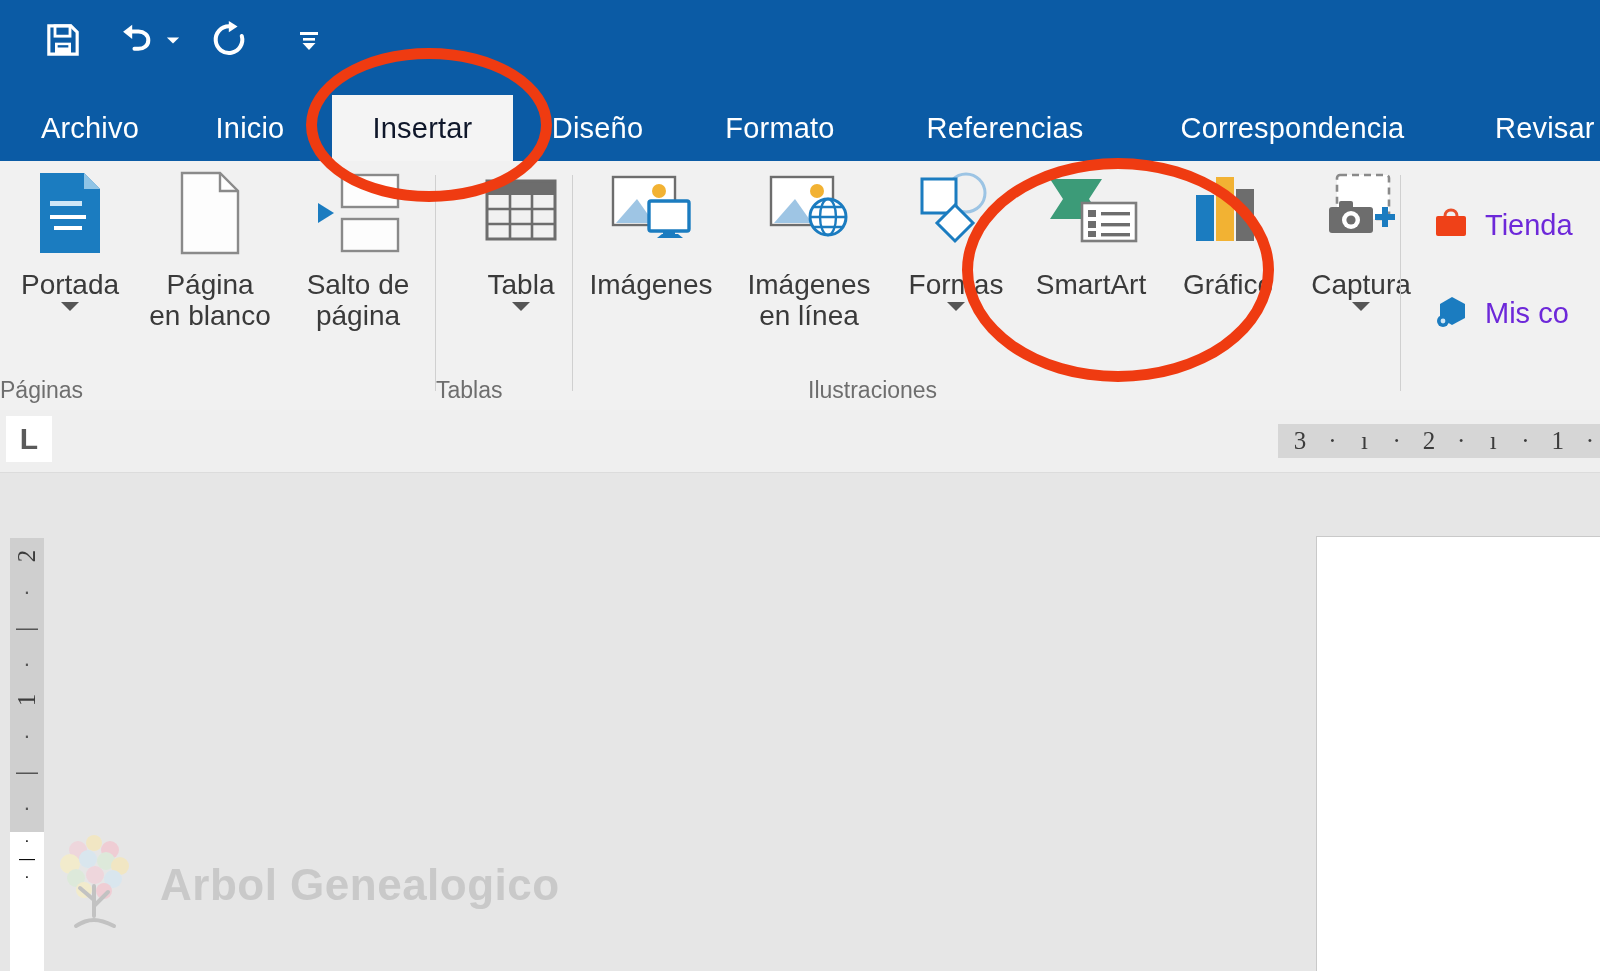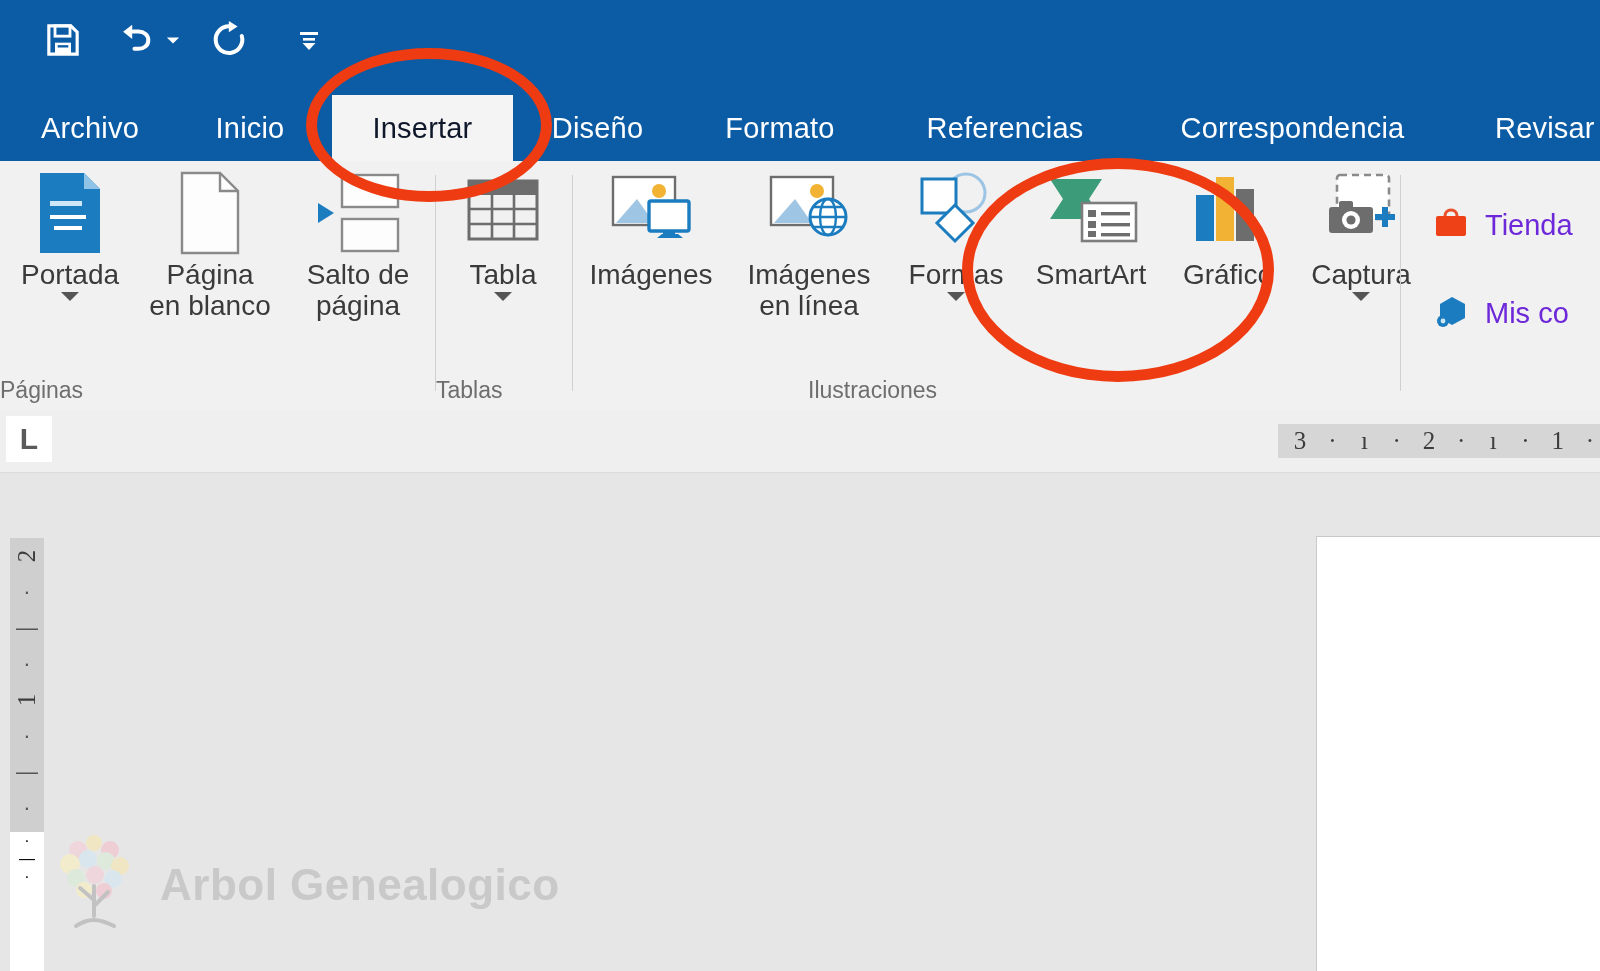--- a/index.html
+++ b/index.html
@@ -115,21 +115,21 @@
     align-items: center;
     cursor: pointer;
   }
   .bigbtn .ico {
     height: 92px;
     display: flex;
     align-items: center;
     justify-content: center;
   }
   .bigbtn .lbl {
-    margin-top: 0;
+    margin-top: 10px;
     font-size: 28px;
     color: #3a3a3a;
     text-align: center;
     line-height: 1.12;
     white-space: pre-line;
   }
   .bigbtn .dd {
     margin-top: 2px;
     width: 0; height: 0;
     border-left: 9px solid transparent;
@@ -350,21 +350,21 @@
         </div>
         <div class="lbl">Salto de
 página</div>
       </div>
 
       <div class="group-label">Páginas</div>
     </div>
     <div class="group-sep" style="left:435px;"></div>
 
     <div class="ribbon-group" style="left:436px;width:136px;">
-      <div class="bigbtn" style="left:2px;width:130px;">
+      <div class="bigbtn" style="left:20px;width:130px;">
         <div class="ico">
           <svg width="84" height="92" viewBox="0 0 84 92">
             <rect x="8" y="14" width="68" height="14" fill="#6d6d6d"></rect>
             <rect x="8" y="14" width="68" height="58" fill="none" stroke="#6d6d6d" stroke-width="3"></rect>
             <path d="M8 42h68M8 57h68M31 28v44M53 28v44" stroke="#6d6d6d" stroke-width="2.6" fill="none"></path>
           </svg>
         </div>
         <div class="lbl">Tabla</div>
         <div class="dd"></div>
       </div>

